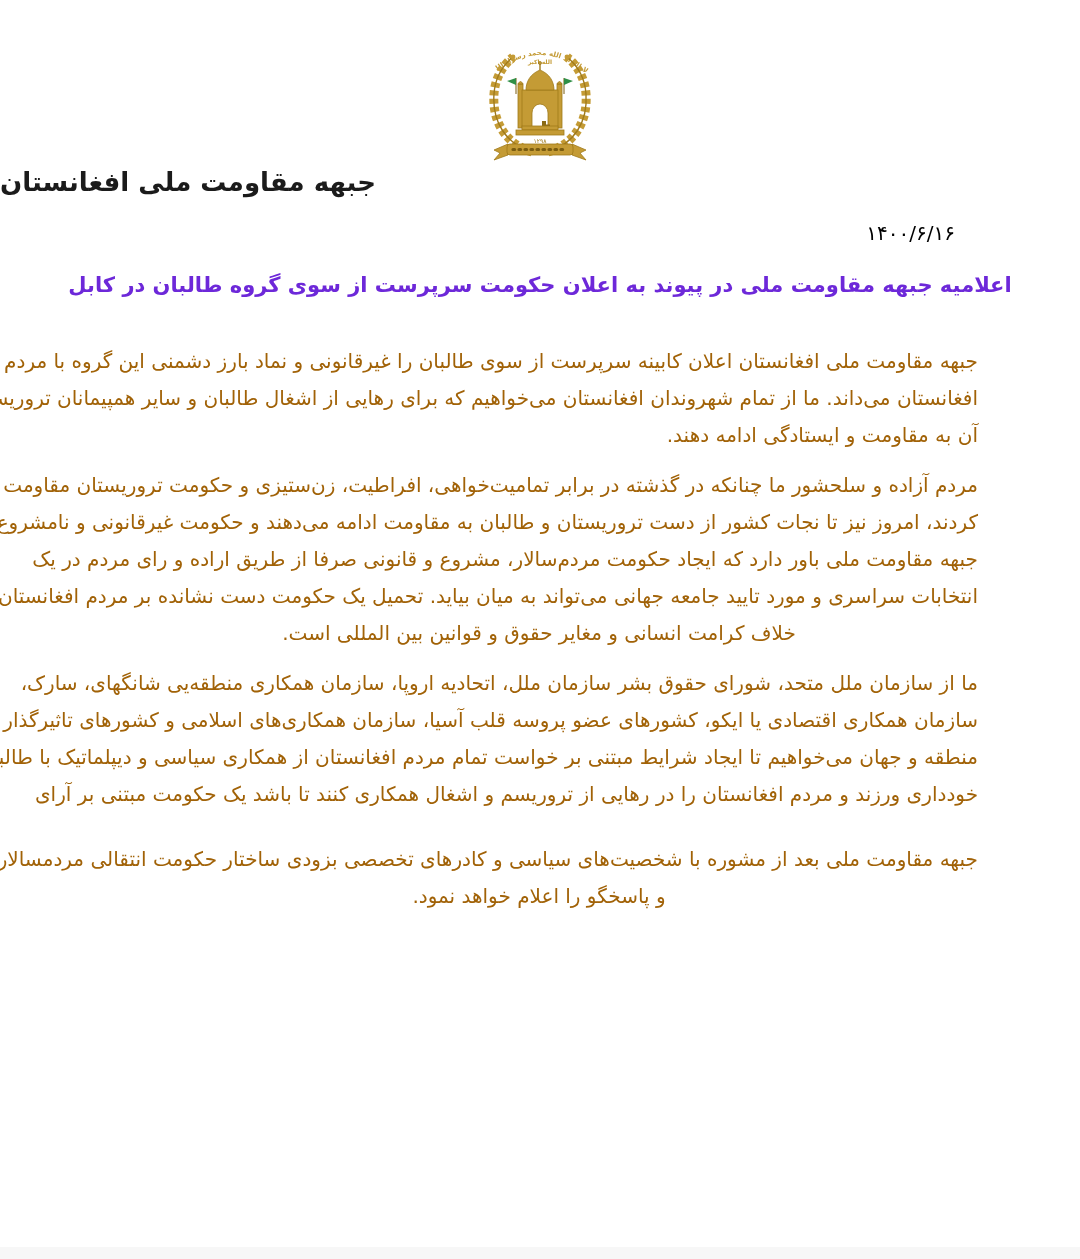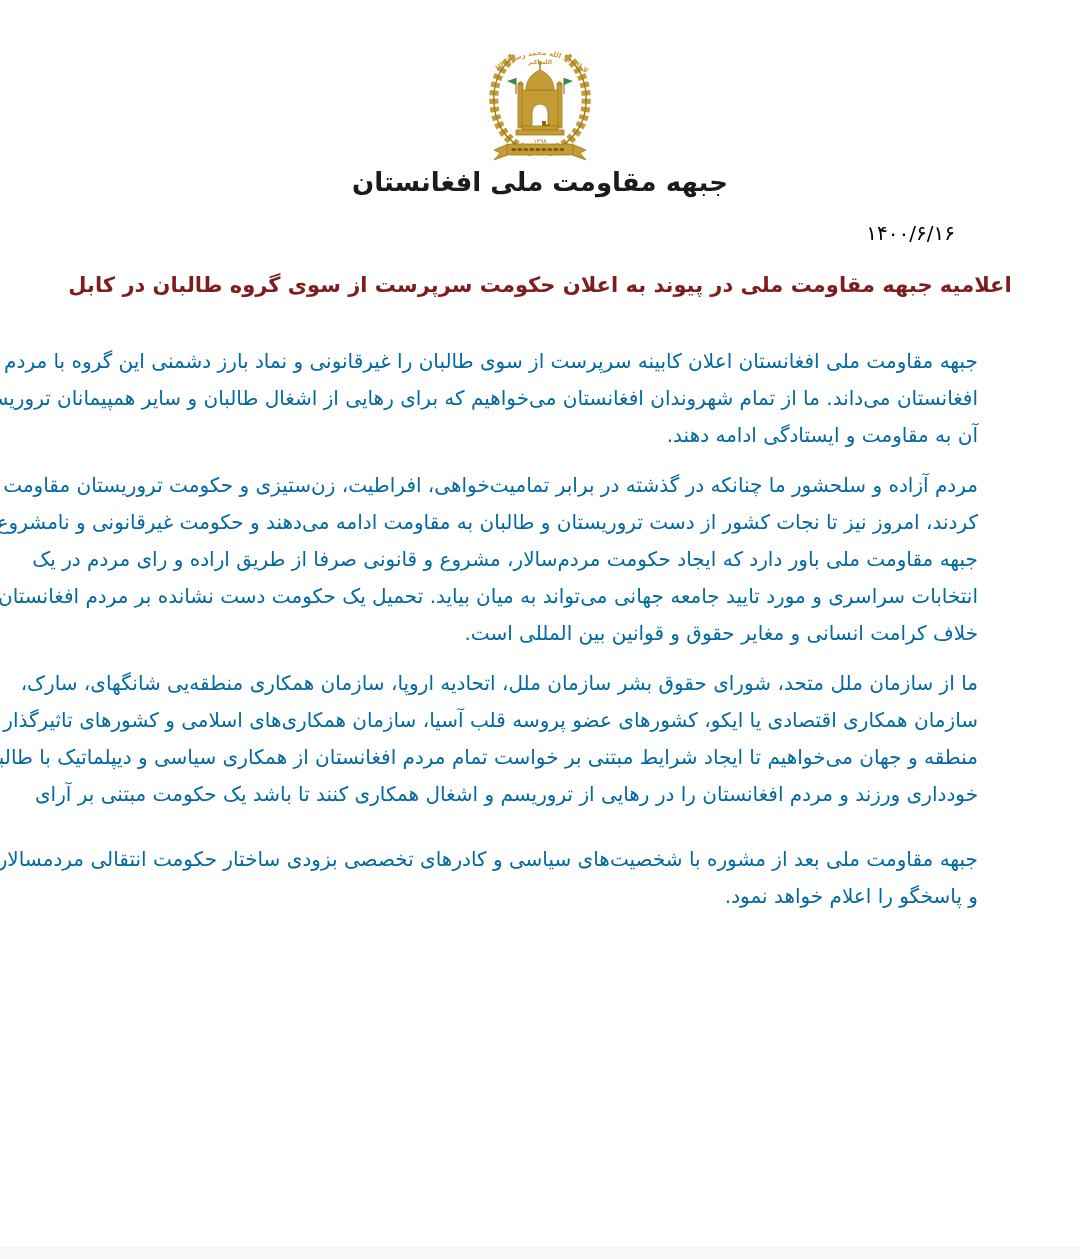--- a/index.html
+++ b/index.html
@@ -13,21 +13,21 @@
     color: #1f1f1f;
   }
   .page { position: relative; width: 100%; height: 100%; }
 
   
   .masthead { padding-top: 34px; text-align: center; }
   .emblem { width: 122px; height: 132px; margin: 0 auto; }
   .emblem svg { display: block; }
   .org-name {
     direction: rtl;
-    text-align: center;
+    text-align: left;
     font-weight: bold;
     font-size: 26px;
     letter-spacing: 0.5px;
     color: #1b1b1b;
     margin-top: 1px;
   }
 
   
   .date-line {
     direction: rtl;
@@ -37,35 +37,35 @@
     font-size: 20px;
     color: #000000;
   }
 
   
   .headline {
     direction: rtl;
     text-align: center;
     font-weight: bold;
     font-size: 21px;
-    color: #7f1d1d;
+    color: #6d28d9;
     margin: 28px 60px 0 60px;
   }
 
   
   .body-text {
     direction: rtl;
     margin: 46px 102px 0 100px;
     font-size: 20px;
     line-height: 37px;
     text-align: right;
-    color: #0369a1;
+    color: #a16207;
   }
   .para { margin: 0; }
-  .para + .para { margin-top: 13px; }
+  .para + .para { margin-top: 13px; text-align: center; }
   .para.last { margin-top: 28px; }
   .line { white-space: nowrap; }
 
   
   .page-bottom-strip {
     position: absolute;
     left: 0; bottom: 0;
     width: 100%; height: 12px;
     background: #f7f7f7;
   }

